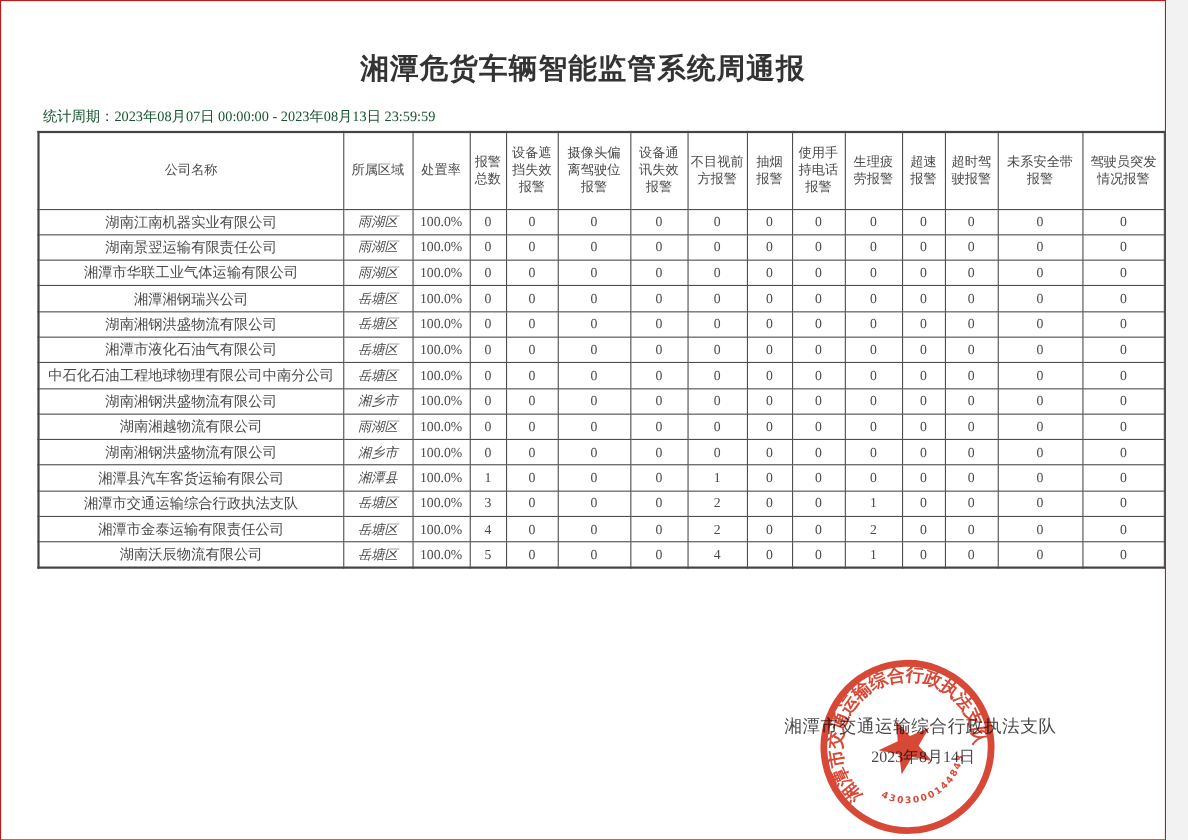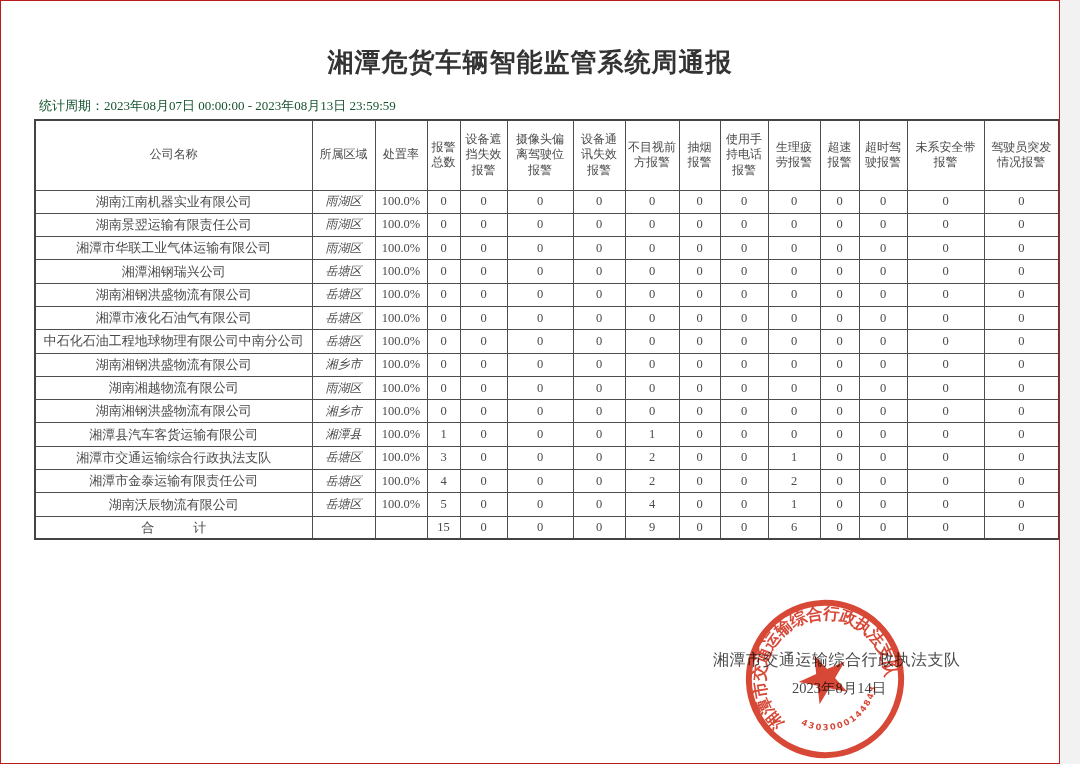--- a/index.html
+++ b/index.html
@@ -379,37 +379,20 @@
           <td class="num">0</td>
           <td class="num">4</td>
           <td class="num">0</td>
           <td class="num">0</td>
           <td class="num">1</td>
           <td class="num">0</td>
           <td class="num">0</td>
           <td class="num">0</td>
           <td class="num">0</td>
         </tr>
-        <tr>
-          <td class="company">合　　　计</td>
-          <td class="region"></td>
-          <td class="num"></td>
-          <td class="num">15</td>
-          <td class="num">0</td>
-          <td class="num">0</td>
-          <td class="num">0</td>
-          <td class="num">9</td>
-          <td class="num">0</td>
-          <td class="num">0</td>
-          <td class="num">6</td>
-          <td class="num">0</td>
-          <td class="num">0</td>
-          <td class="num">0</td>
-          <td class="num">0</td>
-        </tr>
       </tbody>
   </table>
 
   <div class="footer-issuer">湘潭市交通运输综合行政执法支队</div>
   <div class="footer-date">2023年8月14日</div>
 
   <svg class="stamp" width="168" height="168" viewBox="0 0 190 190" xmlns="http://www.w3.org/2000/svg">
     <g transform="rotate(-24 95 95)">
       <circle cx="95" cy="95" r="86" fill="none" stroke="#d53826" stroke-width="7"></circle>
       <path fill="#d53826" d="M 95,66

